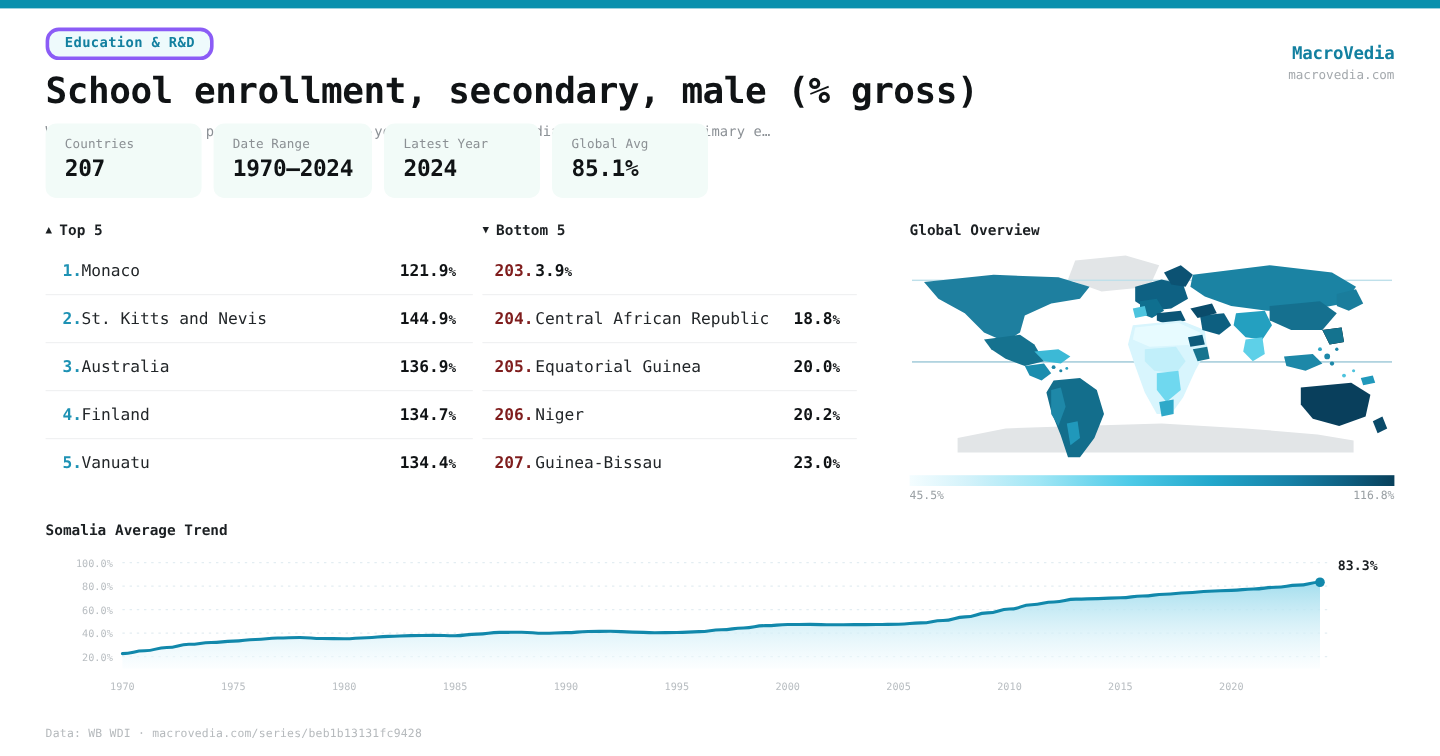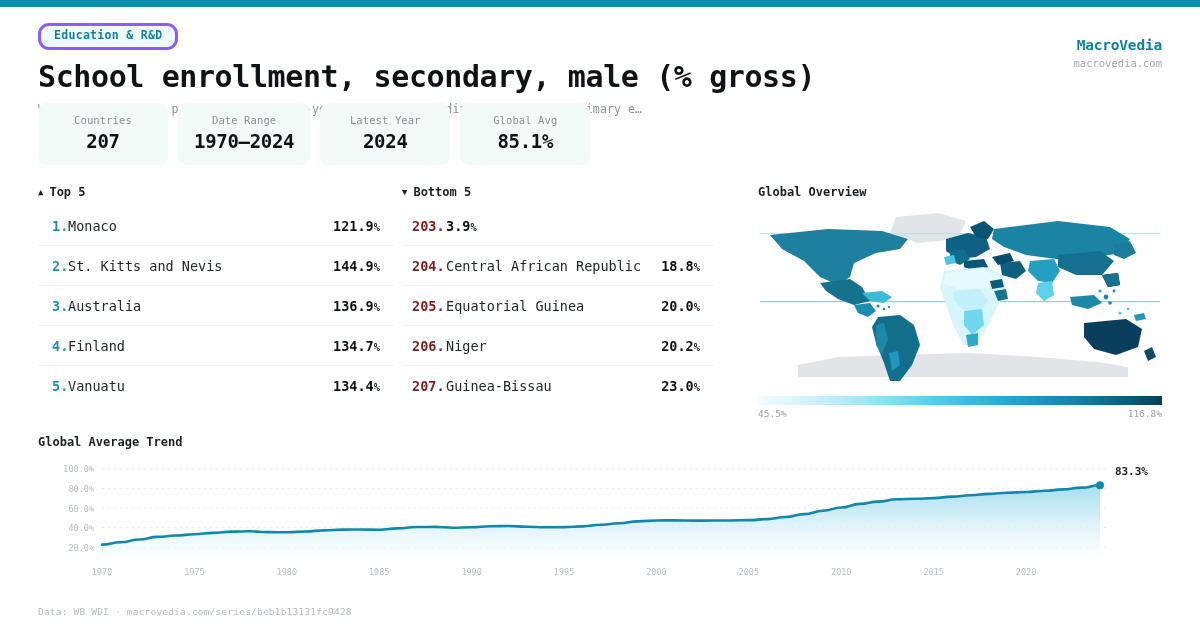--- a/index.html
+++ b/index.html
@@ -93,21 +93,20 @@
     margin-top: 4px;
   }
 
   
   .stats {
     position: absolute;
     left: 38px;
     top: 96px;
     display: flex;
     gap: 10px;
-    text-align: center;
   }
   .stat-card {
     background: #f2fbf8;
     border-radius: 9px;
     padding: 11px 16px 13px 16px;
     min-width: 130px;
   }
   .stat-label {
     font-size: 10.5px;
     color: #8b9094;
@@ -412,21 +411,21 @@
       </svg>
     </div>
     <div class="legend-bar"></div>
     <div class="legend-labels">
       <span>45.5%</span>
       <span>116.8%</span>
     </div>
   </div>
 
   <div class="trend">
-    <div class="trend-title">Global Average Trend</div>
+    <div class="trend-title">Somalia Average Trend</div>
     <div class="chart-area">
       <svg id="trend-svg" width="1124" height="130" viewBox="0 0 1124 130" xmlns="http://www.w3.org/2000/svg">
         <defs>
           <linearGradient id="areaGrad" x1="0" y1="0" x2="0" y2="1">
             <stop offset="0%" stop-color="#9fdced" stop-opacity="0.95"></stop>
             <stop offset="100%" stop-color="#f8fdff" stop-opacity="0.5"></stop>
           </linearGradient>
         </defs>
         <g id="gridlines">
             <line x1="64" x2="1068" y1="15.83673469387755" y2="15.83673469387755" stroke="#e3edf2" stroke-width="1" stroke-dasharray="2 4"></line>

